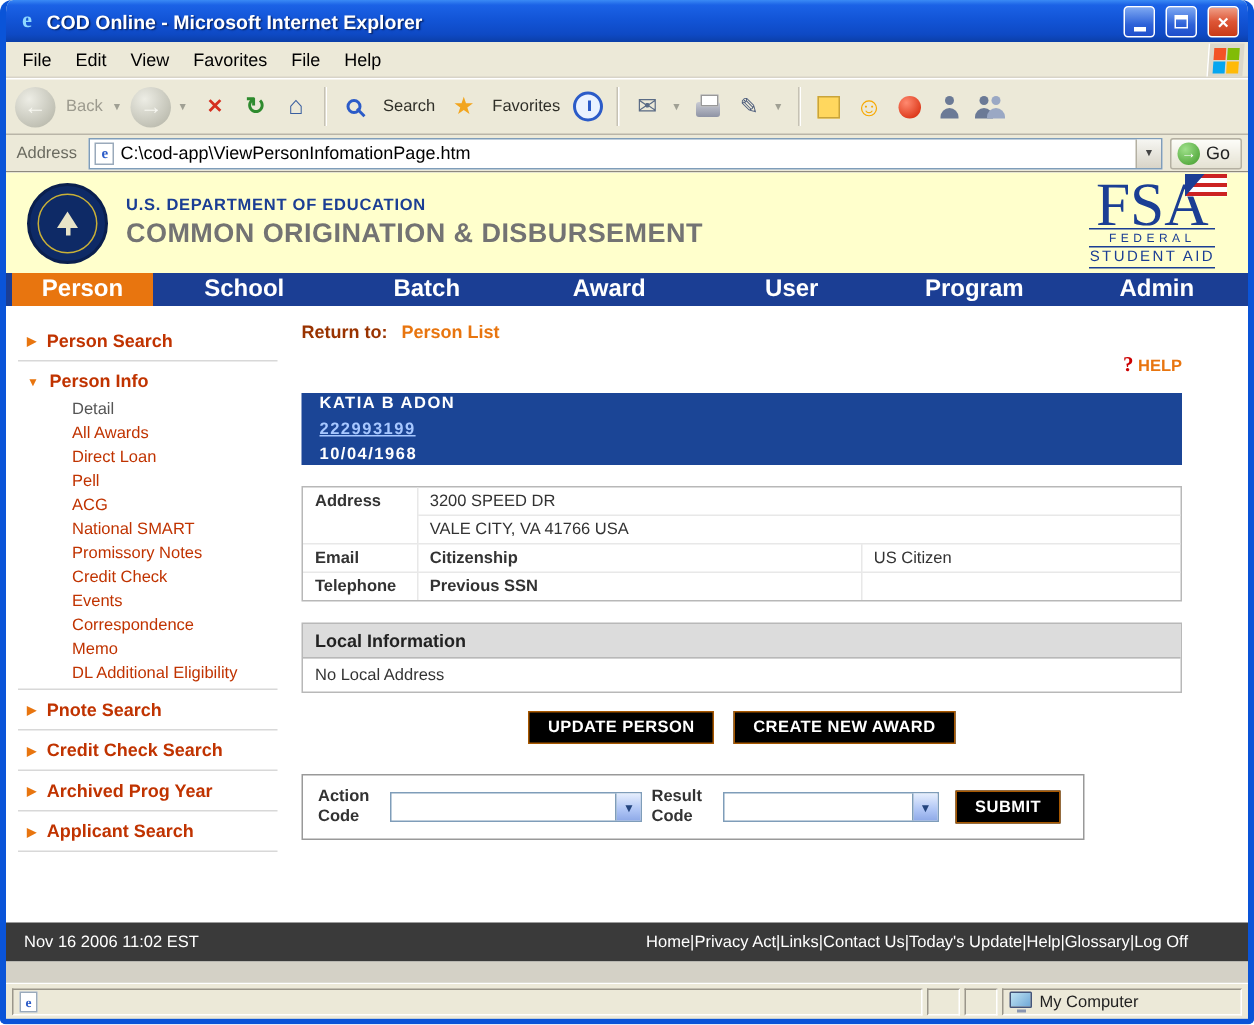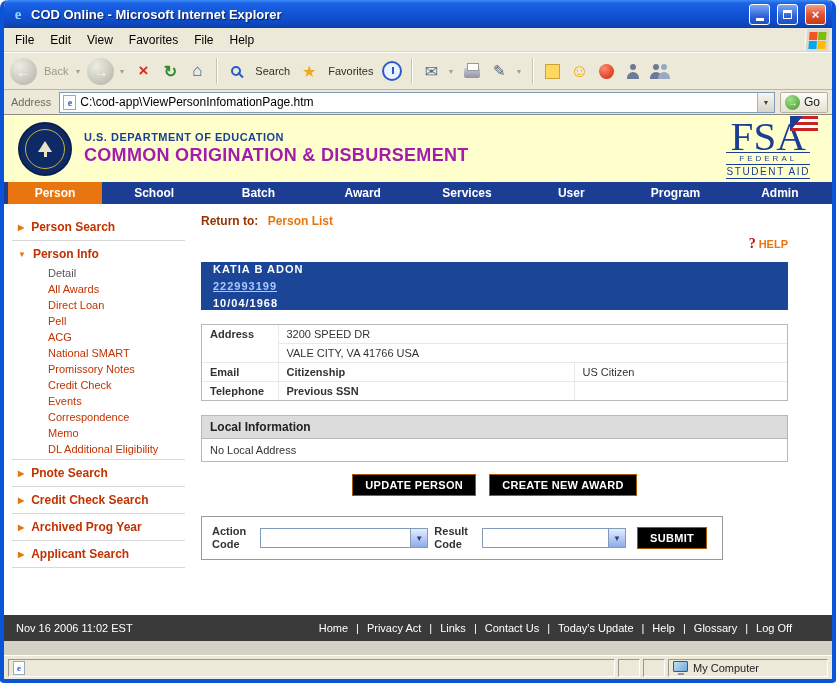--- a/index.html
+++ b/index.html
@@ -84,32 +84,32 @@
 
   .banner { height:67px; background:#FFFFCC; display:flex; align-items:center; padding:0 16px 0 14px; }
   .seal { width:54px; height:54px; border-radius:50%; background:#0E2A66; border:2px solid #0A1F4E;
     display:flex; align-items:center; justify-content:center; }
   .seal-inner { width:40px; height:40px; border-radius:50%; border:1px solid #C9B037;
     display:flex; flex-direction:column; align-items:center; justify-content:center; }
   .tree-top { width:0; height:0; border-left:7px solid transparent; border-right:7px solid transparent; border-bottom:11px solid #E8E4C8; }
   .tree-trunk { width:3px; height:5px; background:#E8E4C8; }
   .banner-text { margin-left:12px; }
   .b1 { font-size:11px; font-weight:bold; color:#1B3E94; letter-spacing:.5px; }
-  .b2 { font-size:18px; font-weight:bold; color:#a21caf; letter-spacing:.3px; margin-top:2px; }
+  .b2 { font-size:18px; font-weight:bold; color:#737373; letter-spacing:.3px; margin-top:2px; }
   .fsa { margin-left:auto; text-align:center; position:relative; padding:2px 6px 0 0; }
   .fsa-flag { position:absolute; right:-2px; top:-3px; width:28px; height:15px;
     background:repeating-linear-gradient(180deg,#CC2222 0 3px,#fff 3px 6px); }
   .fsa-flag::before { content:""; position:absolute; left:0; top:0; width:0; height:0;
     border-left:13px solid #1B3E94; border-bottom:15px solid transparent; }
   .fsa-text { font-family:"Liberation Serif",serif; font-size:41px; font-weight:normal; color:#1B3E94; line-height:30px; }
   .fsa-sub1 { font-size:8px; letter-spacing:3px; color:#1B3E94; border-top:1px solid #1B3E94; border-bottom:1px solid #1B3E94; padding:1px 0; margin-top:1px; }
   .fsa-sub2 { font-size:10px; letter-spacing:1.6px; color:#1B3E94; padding:1px 0; border-bottom:1px solid #1B3E94; }
 
   .navbar { height:22px; background:#1B3E94; display:flex; align-items:stretch; padding-left:4px; }
-  .nav-tab { flex:1; display:flex; align-items:center; justify-content:center; font-size:12px; font-weight:bold; color:#fff; cursor:pointer; }
+  .nav-tab { flex:1; display:flex; align-items:center; justify-content:center; font-size:16px; font-weight:bold; color:#fff; cursor:pointer; }
   .nav-tab.active { flex:0 0 94px; background:#E8750F; }
 
   .content-row { height:411px; display:flex; background:#fff; }
 
   
   .sidebar { width:187px; padding-top:10px; overflow:hidden; }
   .sb-block { margin:0 6px 0 8px; border-bottom:1px solid #D8D8D8; padding:2px 0; }
   .sb-head { display:flex; gap:7px; align-items:center; font-weight:bold; color:#C03300; font-size:12px; padding:4px 0 4px 6px; cursor:pointer; }
   .sb-arrow { color:#E8750F; font-size:8px; }
   .sb-sub { padding:2px 0 2px 36px; color:#C03300; font-size:11px; cursor:pointer; }
@@ -148,21 +148,21 @@
     font-family:"Liberation Sans",sans-serif; }
 
   .action-box { margin-top:20px; border:1px solid #999; padding:8px 10px; display:flex; align-items:center; gap:6px; width:522px; }
   .ab-label { font-weight:bold; font-size:11px; width:44px; line-height:13px; }
   .fselect { height:20px; border:1px solid #7F9DB9; background:#fff; display:flex; align-items:stretch; cursor:pointer; }
   .fs1 { width:178px; } .fs2 { width:152px; }
   .fs-arrow { margin-left:auto; width:17px; background:linear-gradient(#E6EEFD,#AFC5F5 60%,#8FAAE8);
     border-left:1px solid #7F9DB9; display:flex; align-items:center; justify-content:center; font-size:8px; color:#24457E; }
 
   .footerbar { height:26px; background:#3A3A3A; color:#fff; display:flex; align-items:center; padding:0 40px 0 12px; font-size:11px; }
-  .foot-links { margin-left:auto; display:flex; gap:8px; align-items:center; }
+  .foot-links { margin-left:auto; display:flex; gap:0; align-items:center; }
   .foot-link { color:#fff; cursor:pointer; }
   .below-fill { flex:1; background:#D4D1C6; }
 
   
   .statusbar { height:24px; background:#ECE9D8; border-top:1px solid #fff; box-shadow:0 -1px 0 #9A968A;
     display:flex; align-items:center; gap:3px; padding:2px 4px; }
   .st-pane { height:18px; border:1px solid; border-color:#9A968A #FFF #FFF #9A968A; display:flex; align-items:center; gap:5px; padding:0 4px; }
   .st-left { flex:1; }
   .st-small { width:22px; }
   .st-right { width:160px; font-size:11px; color:#222; }
@@ -295,21 +295,20 @@
         <div class="fsa-sub1">FEDERAL</div>
         <div class="fsa-sub2">STUDENT AID</div>
       </span>
     </div>
 
     <div class="navbar">
       <span class="nav-tab active">Person</span>
       <span class="nav-tab">School</span>
       <span class="nav-tab">Batch</span>
       <span class="nav-tab">Award</span>
-      <span class="nav-tab">Services</span>
       <span class="nav-tab">User</span>
       <span class="nav-tab">Program</span>
       <span class="nav-tab">Admin</span>
     </div>
 
     <div class="content-row">
 
       <div class="sidebar">
         <div class="sb-block">
           <div class="sb-head">

